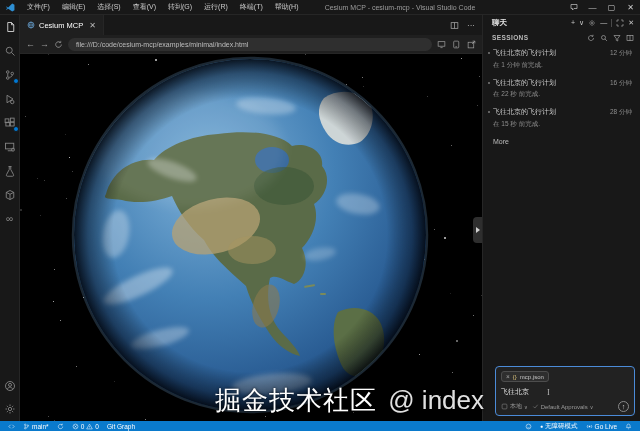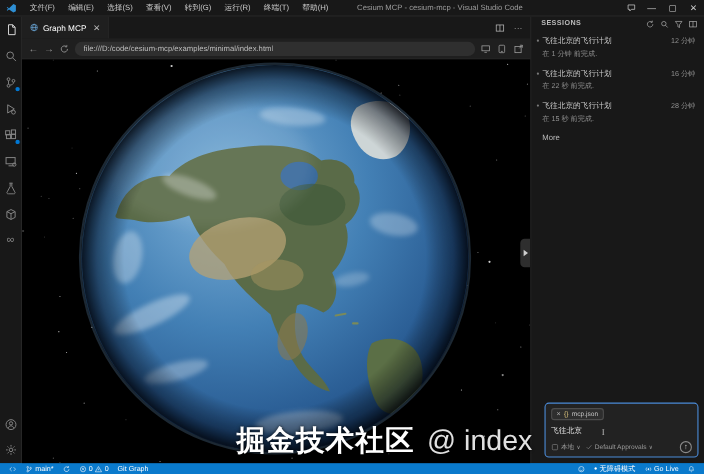--- a/index.html
+++ b/index.html
@@ -87,21 +87,21 @@
 
   
   .statusbar { height:10px; background:#0a7acc; display:flex; align-items:center; color:#ffffff; font-size:6.5px; padding:0 4px; flex:0 0 10px; }
   .sb-item { display:flex; align-items:center; gap:2px; padding:0 4px; white-space:nowrap; }
   .sb-item svg { width:7px; height:7px; stroke:#ffffff; fill:none; stroke-width:1.2; display:block; }
   .sb-right { margin-left:auto; display:flex; align-items:center; }
   .sb-dot { font-size:5px; }
 
   
   .watermark { position:absolute; left:215px; top:383px; z-index:40; font-size:26px; color:#ffffff; white-space:nowrap; text-shadow:0 0 3px rgba(0,0,0,.85); pointer-events:none; }
-  .watermark .wm-cn { font-weight:bold; letter-spacing:1px; }
+  .watermark .wm-cn { font-weight:normal; letter-spacing:1px; }
   .watermark .wm-handle { color:#e0e0e0; font-weight:normal; margin-left:4px; }
 </style>
 </head>
 <body>
 
 <div class="app">
 
   <div class="titlebar">
     <svg class="vscode-logo" viewBox="0 0 16 16">
       <polygon points="11,1 4,8 1,6 0,7 3,9 0,11 1,12 4,10 11,15 15,13 15,3" fill="#2e8fd4"></polygon>
@@ -208,21 +208,21 @@
     </div>
 
     <div class="editor">
       <div class="tabbar">
         <div class="tab">
           <svg width="8" height="8" viewBox="0 0 16 16" fill="none" stroke="#6aa7d8" stroke-width="1.3">
               <circle cx="8" cy="8" r="6"></circle>
               <ellipse cx="8" cy="8" rx="2.6" ry="6"></ellipse>
               <path d="M2.3 8h11.4"></path>
             </svg>
-          <span class="tab-label">Graph MCP</span>
+          <span class="tab-label">Cesium MCP</span>
           <span class="tab-close">✕</span>
         </div>
         <div class="tab-actions">
           <svg width="9" height="9" viewBox="0 0 16 16" fill="none" stroke="#b9b9b9" stroke-width="1.2">
               <rect x="2" y="3" width="12" height="10"></rect>
               <path d="M8 3v10"></path>
             </svg>
           <span style="font-size:8px;">···</span>
         </div>
       </div>
@@ -414,20 +414,41 @@
 
           <circle cx="230" cy="181" r="176" fill="url(#limb)"></circle>
         </svg>
         <div class="edge-handle">
             <i></i>
           </div>
       </div>
     </div>
 
     <div class="panel">
+      <div class="panel-header">
+        <span class="panel-title">聊天</span>
+        <div class="panel-icons">
+          <span class="p-ico">+</span>
+          <span class="p-ico">∨</span>
+          <span class="p-ico">
+            <svg viewBox="0 0 16 16">
+                <circle cx="8" cy="8" r="2.2"></circle>
+                <path d="M8 2v2M8 12v2M2 8h2M12 8h2M3.8 3.8l1.4 1.4M10.8 10.8l1.4 1.4M12.2 3.8l-1.4 1.4M5.2 10.8l-1.4 1.4"></path>
+              </svg>
+          </span>
+          <span class="p-ico">—</span>
+          <span class="p-sep"></span>
+          <span class="p-ico">
+            <svg viewBox="0 0 16 16">
+                <path d="M2 6V2h4M10 2h4v4M14 10v4h-4M6 14H2v-4"></path>
+              </svg>
+          </span>
+          <span class="p-ico">✕</span>
+        </div>
+      </div>
 
       <div class="sessions-hdr">
         <span class="sessions-title">SESSIONS</span>
         <div class="sessions-icons">
           <svg viewBox="0 0 16 16">
               <path d="M13 8a5 5 0 1 1-1.5-3.5"></path>
               <path d="M12 1.5v3h-3"></path>
             </svg>
           <svg viewBox="0 0 16 16">
               <circle cx="7" cy="7" r="4"></circle>

